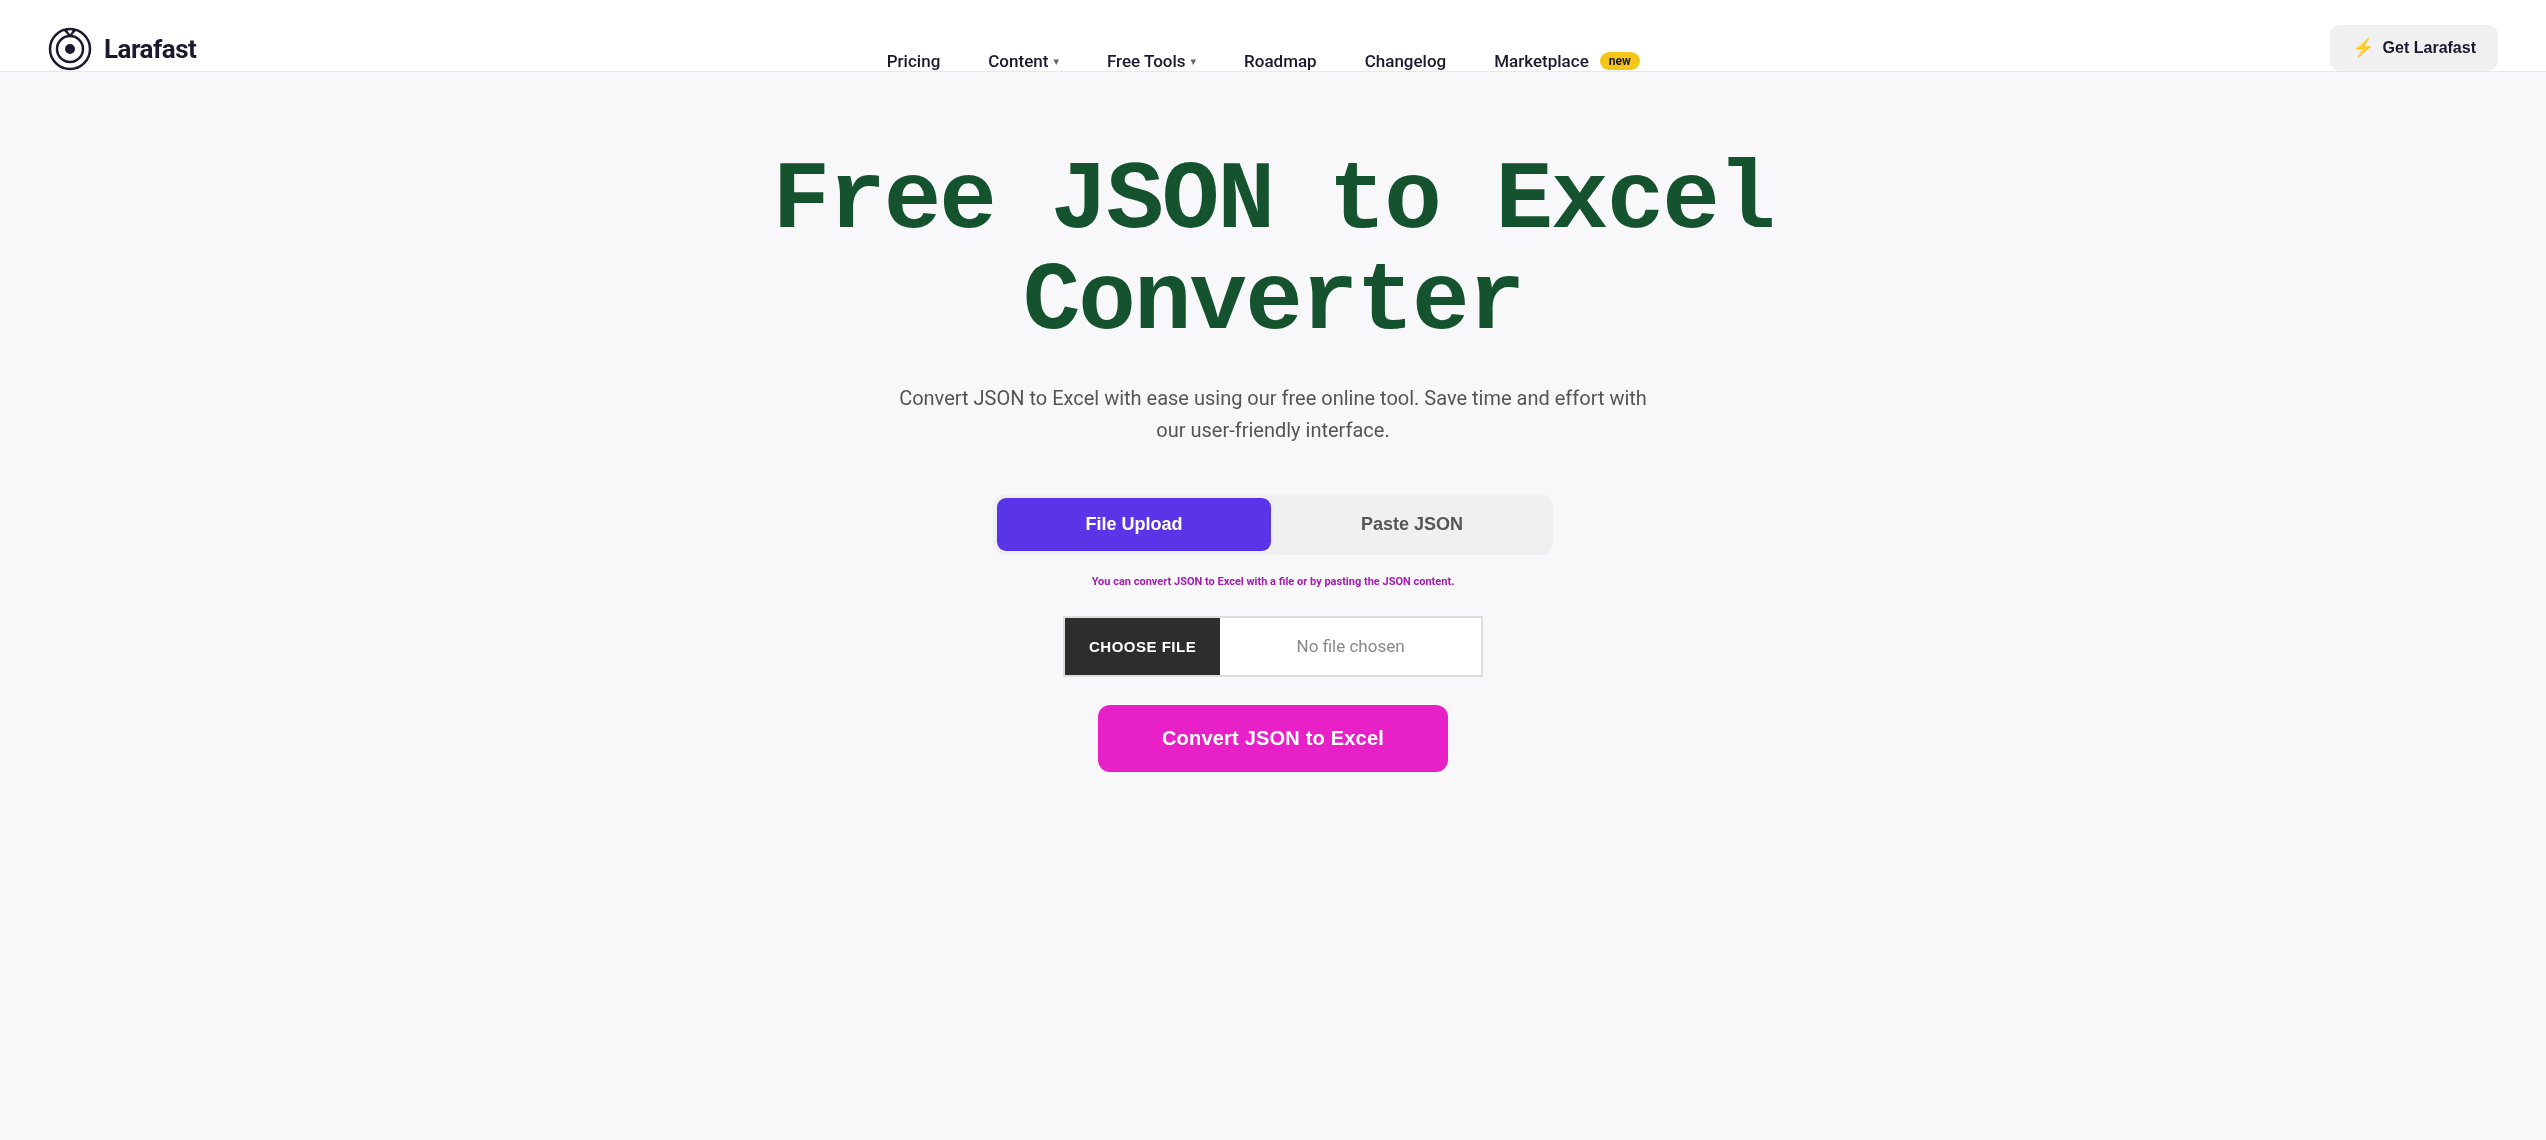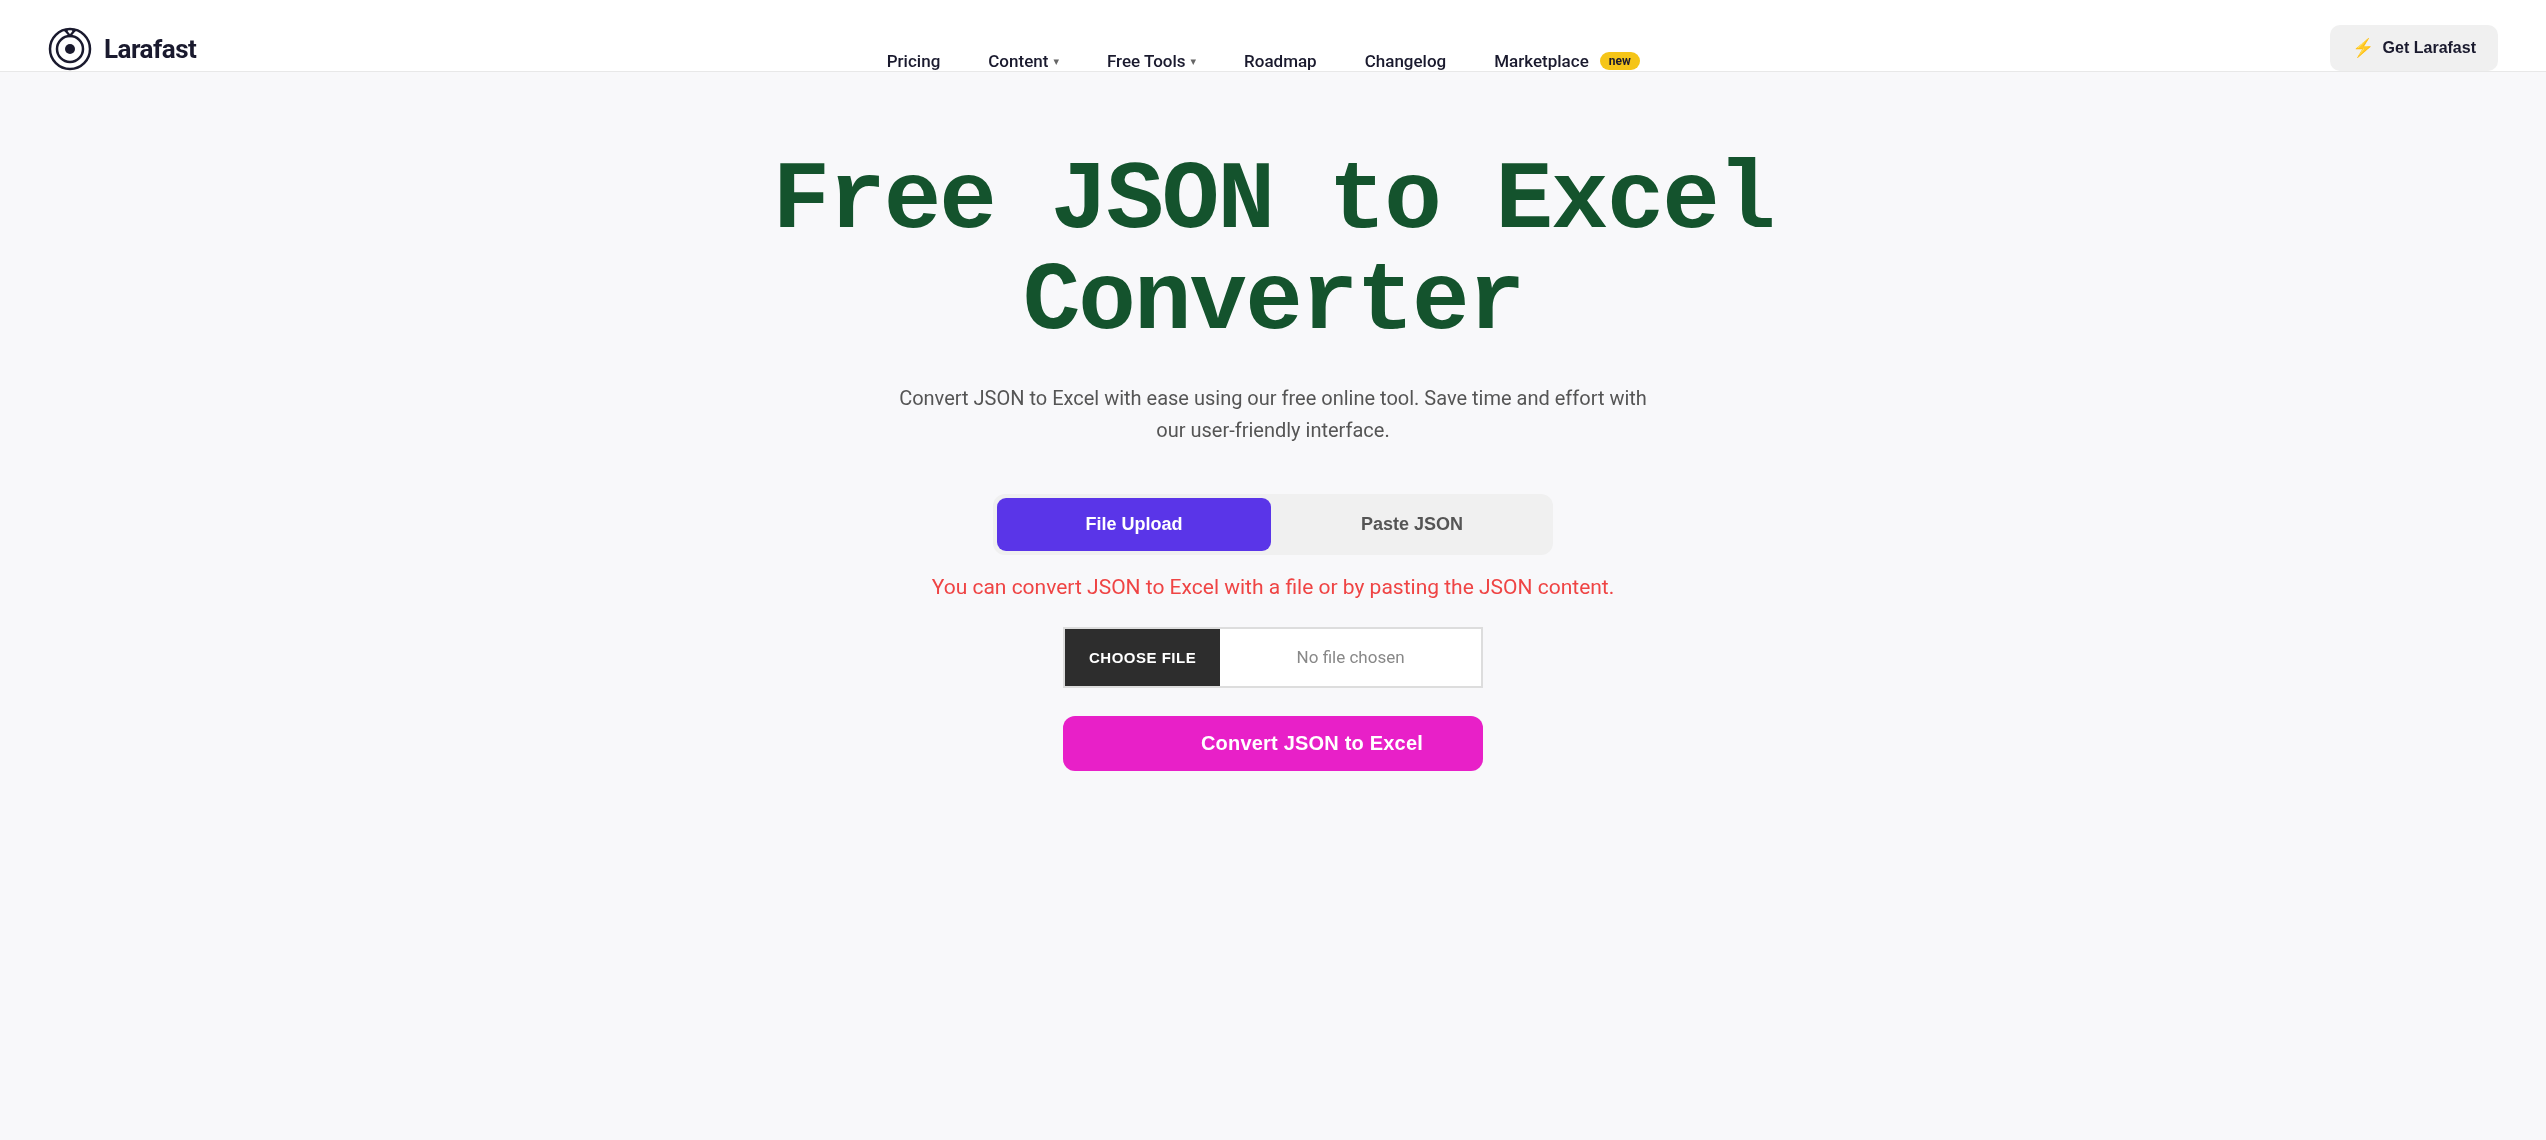--- a/index.html
+++ b/index.html
@@ -155,23 +155,24 @@
       color: #ffffff;
     }
 
     .tab-btn.inactive {
       background: transparent;
       color: #555;
     }
 
     
     .hint-text {
-      font-size: 21px;
-      color: #ef4444;
+      font-size: 11px;
+      color: #a21caf;
       margin-bottom: 28px;
+      font-weight: bold;
     }
 
     
     .file-input-wrapper {
       display: flex;
       align-items: center;
       border: 2px solid #ddd;
       border-radius: 0;
       overflow: hidden;
       width: 420px;
@@ -199,27 +200,26 @@
       background: #ffffff;
       flex: 1;
     }
 
     
     .convert-btn {
       background: #e820c8;
       color: #ffffff;
       border: none;
       border-radius: 12px;
-      padding: 16px 60px;
+      padding: 22px 60px;
       font-size: 20px;
       font-weight: 700;
       cursor: pointer;
-      width: 420px;
+      width: 350px;
       letter-spacing: 0.2px;
-      text-align: right;
     }
   </style>
 </head>
 <body>
 
 <nav class="navbar">
   <div class="navbar-left">
 
     <svg class="logo-icon" viewBox="0 0 44 44" fill="none" xmlns="http://www.w3.org/2000/svg">
       <circle cx="22" cy="22" r="20" stroke="#1a1a2e" stroke-width="2.5" fill="none"></circle>

